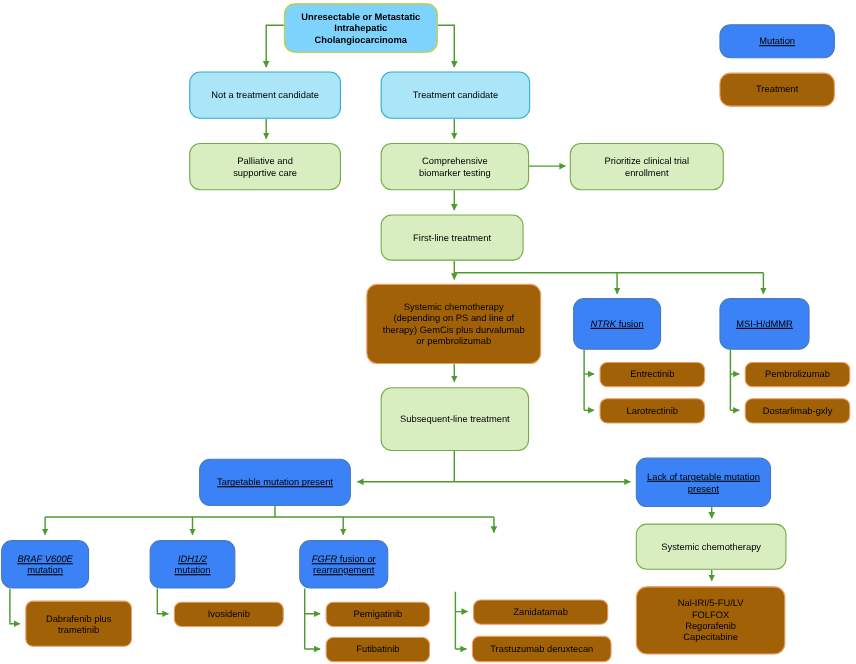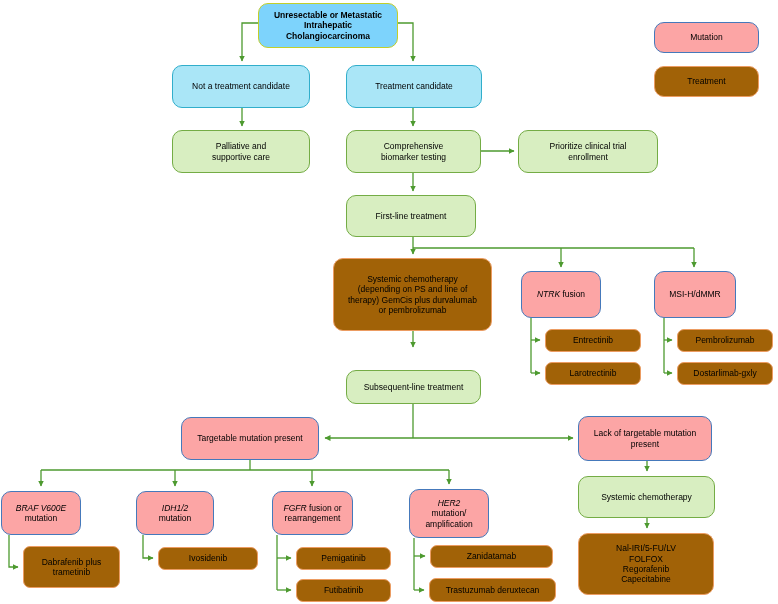--- a/index.html
+++ b/index.html
@@ -20,21 +20,21 @@
     font-size:8.5px;line-height:1.22;
     padding:2px 3px;
     border-radius:10px;
     border:1.5px solid #000;
     z-index:2;
   }
   .small{border-radius:7px;border-width:1.2px;}
   .yellow{background:#7dd3fc;border-color:#C3CF2A;font-weight:bold;}
   .cyan  {background:#AAE6F7;border-color:#31AECB;}
   .green {background:#D8EEC1;border-color:#74AC45;justify-content:flex-end;}
-  .blue  {background:#fca5a5;border-color:#4579BB;}
+  .blue  {background:#3b82f6;border-color:#4579BB;text-decoration:underline;}
   .orange{background:#a16207;border-color:#EC9C62;}
   .txt{width:100%;}
   .blk{display:block;}
   .it{font-style:italic;}
 </style>
 </head>
 <body>
 
 <div id="canvas">
 
@@ -167,28 +167,28 @@
   <div class="node orange small" style="left:545px;top:362px;width:96px;height:23px">
     <div class="txt"><span>Larotrectinib</span></div>
   </div>
   <div class="node orange small" style="left:677px;top:329px;width:96px;height:23px">
     <div class="txt"><span>Pembrolizumab</span></div>
   </div>
   <div class="node orange small" style="left:677px;top:362px;width:96px;height:23px">
     <div class="txt"><span>Dostarlimab-gxly</span></div>
   </div>
 
-  <div class="node green" style="left:346px;top:370px;width:135px;height:34px">
+  <div class="node green" style="left:346px;top:352px;width:135px;height:58px">
     <div class="txt"><span>Subsequent-line treatment</span></div>
   </div>
 
   <div class="node blue" style="left:181px;top:417px;width:138px;height:43px;padding:2px 3px">
     <div class="txt"><span>Targetable mutation present</span></div>
   </div>
-  <div class="node blue" style="left:578px;top:416px;width:134px;height:45px">
+  <div class="node blue" style="left:578px;top:416px;width:123px;height:45px">
     <div class="txt">
       <span class="blk">Lack of targetable mutation</span>
       <span class="blk">present</span>
     </div>
   </div>
 
   <div class="node green" style="left:578px;top:476px;width:137px;height:42px">
     <div class="txt"><span>Systemic chemotherapy</span></div>
   </div>
   <div class="node orange" style="left:578px;top:533px;width:136px;height:62px">
@@ -211,27 +211,20 @@
       <span class="blk it">IDH1/2</span>
       <span class="blk">mutation</span>
     </div>
   </div>
   <div class="node blue" style="left:272px;top:491px;width:81px;height:44px">
     <div class="txt">
       <span class="blk"><span class="it">FGFR</span><span> fusion or</span></span>
       <span class="blk">rearrangement</span>
     </div>
   </div>
-  <div class="node blue" style="left:409px;top:489px;width:80px;height:49px">
-    <div class="txt">
-      <span class="blk it">HER2</span>
-      <span class="blk">mutation/</span>
-      <span class="blk">amplification</span>
-    </div>
-  </div>
 
   <div class="node orange small" style="left:23px;top:546px;width:97px;height:42px">
     <div class="txt">
       <span class="blk">Dabrafenib plus</span>
       <span class="blk">trametinib</span>
     </div>
   </div>
   <div class="node orange small" style="left:158px;top:547px;width:100px;height:23px">
     <div class="txt"><span>Ivosidenib</span></div>
   </div>

